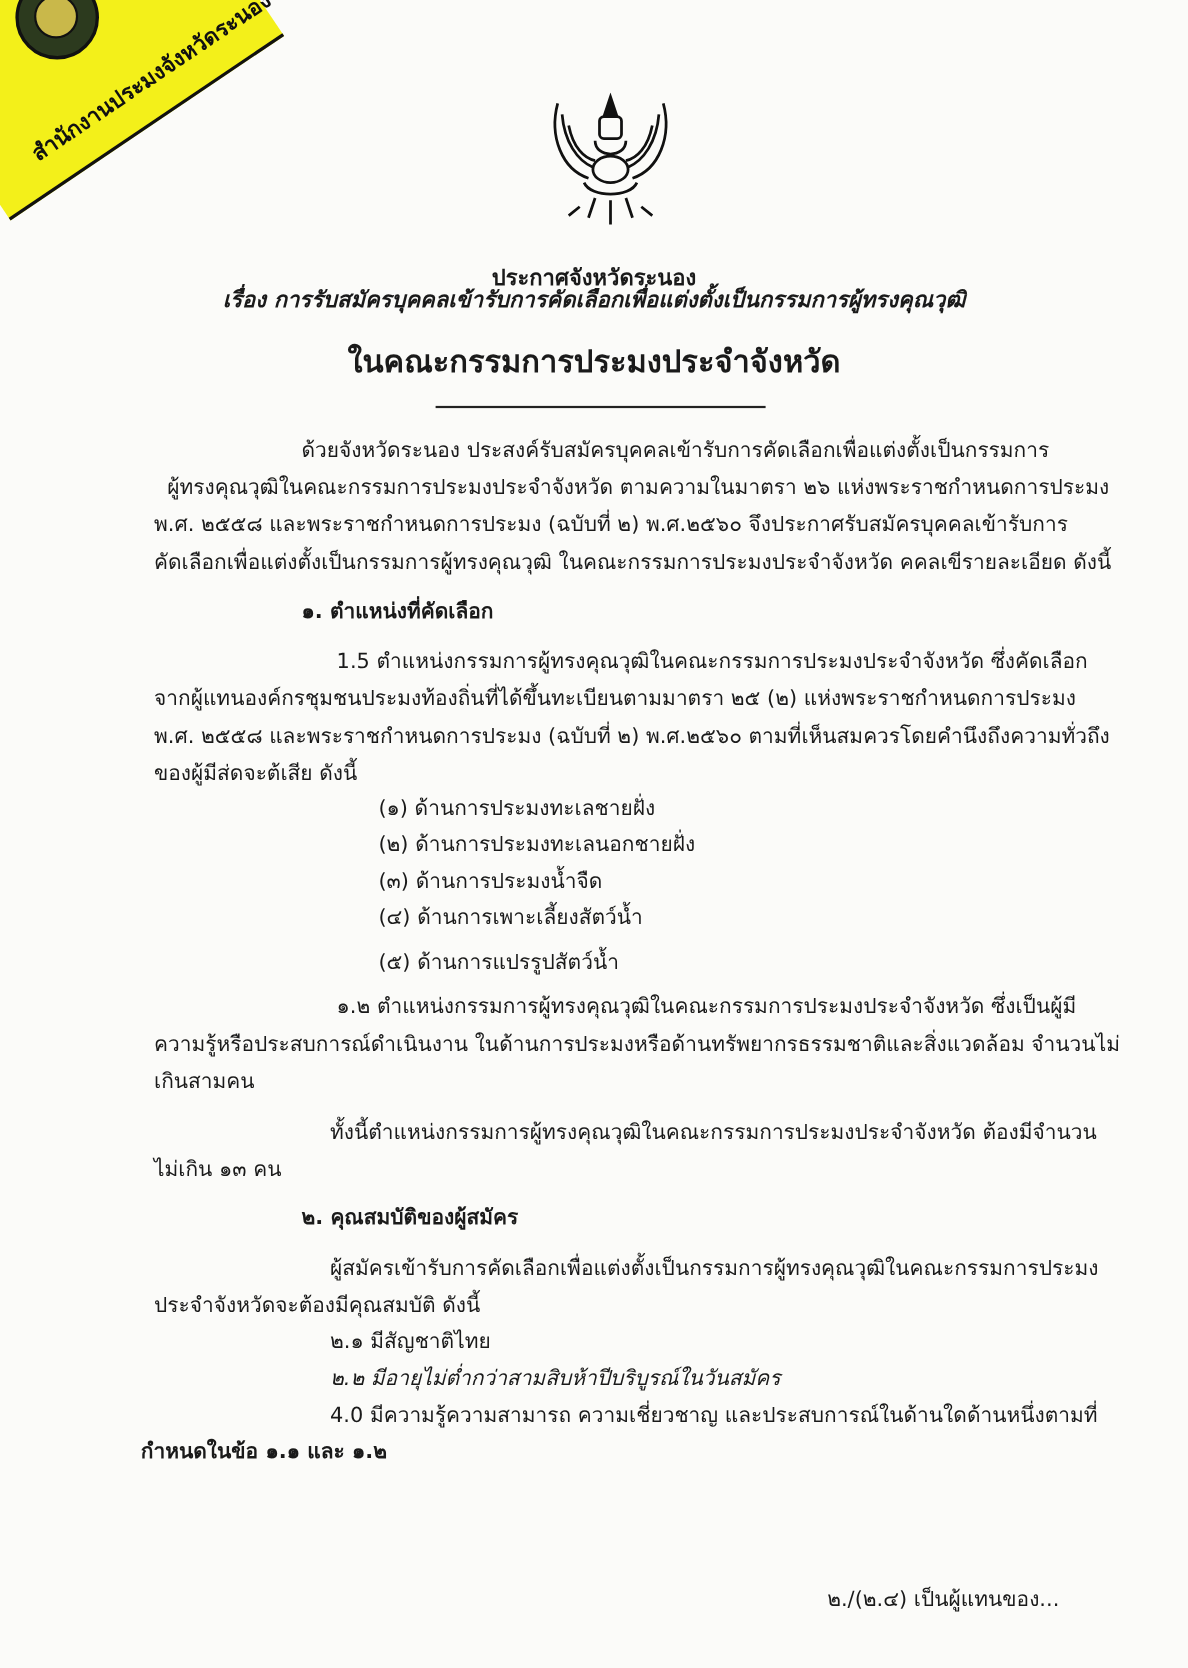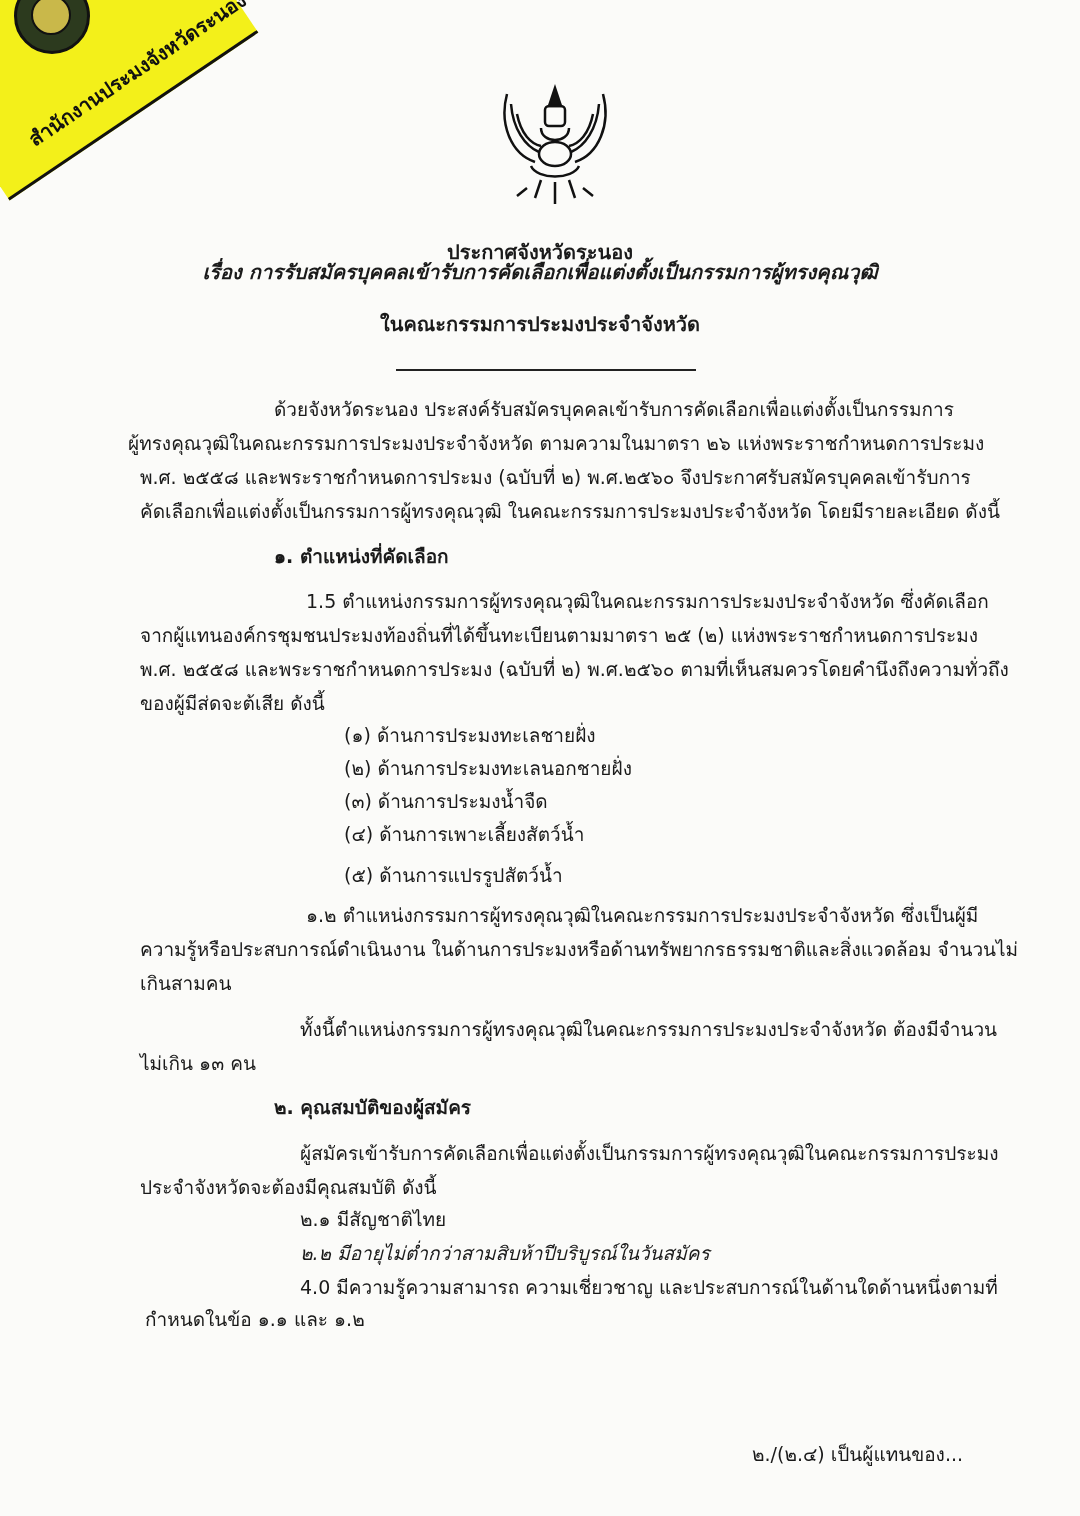--- a/index.html
+++ b/index.html
@@ -55,27 +55,27 @@
     <path d="M44 44 C44 60, 72 60, 72 44"></path>
     <ellipse cx="58" cy="70" rx="16" ry="12"></ellipse>
     <path d="M34 82 C40 96, 76 96, 82 82"></path>
     <path d="M44 96 L38 114 M58 98 L58 120 M72 96 L78 114"></path>
     <path d="M30 104 L20 112 M86 104 L96 112"></path>
   </g>
 </svg>
 
 <div class="line center bold" style="top:240px; font-size:20px;">ประกาศจังหวัดระนอง</div>
 <div class="line center bold" style="top:260px; font-size:20px;font-style:italic;">เรื่อง  การรับสมัครบุคคลเข้ารับการคัดเลือกเพื่อแต่งตั้งเป็นกรรมการผู้ทรงคุณวุฒิ</div>
-<div class="line center bold" style="top:312px; font-size:20px;">ในคณะกรรมการประมงประจำจังหวัด</div>
+<div class="line center bold" style="top:312px; font-size:28px;">ในคณะกรรมการประมงประจำจังหวัด</div>
 <div class="rule"></div>
 
 <div class="line" style="left:274px; top:398px;">ด้วยจังหวัดระนอง  ประสงค์รับสมัครบุคคลเข้ารับการคัดเลือกเพื่อแต่งตั้งเป็นกรรมการ</div>
-<div class="line" style="left:128px; top:432px;text-align:center;">ผู้ทรงคุณวุฒิในคณะกรรมการประมงประจำจังหวัด ตามความในมาตรา ๒๖ แห่งพระราชกำหนดการประมง</div>
+<div class="line" style="left:152px; top:432px;text-align:center;">ผู้ทรงคุณวุฒิในคณะกรรมการประมงประจำจังหวัด ตามความในมาตรา ๒๖ แห่งพระราชกำหนดการประมง</div>
 <div class="line" style="left:140px; top:466px;">พ.ศ. ๒๕๕๘ และพระราชกำหนดการประมง (ฉบับที่ ๒) พ.ศ.๒๕๖๐ จึงประกาศรับสมัครบุคคลเข้ารับการ</div>
-<div class="line" style="left:140px; top:500px;">คัดเลือกเพื่อแต่งตั้งเป็นกรรมการผู้ทรงคุณวุฒิ ในคณะกรรมการประมงประจำจังหวัด โดยมีรายละเอียด ดังนี้</div>
+<div class="line" style="left:140px; top:500px;">คัดเลือกเพื่อแต่งตั้งเป็นกรรมการผู้ทรงคุณวุฒิ ในคณะกรรมการประมงประจำจังหวัด คคลเขีรายละเอียด ดังนี้</div>
 
 <div class="line bold" style="left:274px; top:545px;">๑. ตำแหน่งที่คัดเลือก</div>
 <div class="line" style="left:306px; top:590px;">1.5 ตำแหน่งกรรมการผู้ทรงคุณวุฒิในคณะกรรมการประมงประจำจังหวัด ซึ่งคัดเลือก</div>
 <div class="line" style="left:140px; top:624px;">จากผู้แทนองค์กรชุมชนประมงท้องถิ่นที่ได้ขึ้นทะเบียนตามมาตรา ๒๕ (๒) แห่งพระราชกำหนดการประมง</div>
 <div class="line" style="left:140px; top:658px;">พ.ศ. ๒๕๕๘ และพระราชกำหนดการประมง (ฉบับที่ ๒) พ.ศ.๒๕๖๐ ตามที่เห็นสมควรโดยคำนึงถึงความทั่วถึง</div>
 <div class="line" style="left:140px; top:692px;">ของผู้มีส่ดจะต้เสีย ดังนี้</div>
 
 <div class="line" style="left:344px; top:724px;">(๑) ด้านการประมงทะเลชายฝั่ง</div>
 <div class="line" style="left:344px; top:757px;">(๒) ด้านการประมงทะเลนอกชายฝั่ง</div>
 <div class="line" style="left:344px; top:790px;">(๓) ด้านการประมงน้ำจืด</div>
@@ -88,15 +88,15 @@
 
 <div class="line" style="left:300px; top:1018px;">ทั้งนี้ตำแหน่งกรรมการผู้ทรงคุณวุฒิในคณะกรรมการประมงประจำจังหวัด ต้องมีจำนวน</div>
 <div class="line" style="left:140px; top:1052px;">ไม่เกิน ๑๓ คน</div>
 
 <div class="line bold" style="left:274px; top:1096px;">๒. คุณสมบัติของผู้สมัคร</div>
 <div class="line" style="left:300px; top:1142px;">ผู้สมัครเข้ารับการคัดเลือกเพื่อแต่งตั้งเป็นกรรมการผู้ทรงคุณวุฒิในคณะกรรมการประมง</div>
 <div class="line" style="left:140px; top:1176px;">ประจำจังหวัดจะต้องมีคุณสมบัติ ดังนี้</div>
 <div class="line" style="left:300px; top:1208px;">๒.๑ มีสัญชาติไทย</div>
 <div class="line" style="left:300px; top:1242px;font-style:italic;">๒.๒ มีอายุไม่ต่ำกว่าสามสิบห้าปีบริบูรณ์ในวันสมัคร</div>
 <div class="line" style="left:300px; top:1276px;">4.0 มีความรู้ความสามารถ ความเชี่ยวชาญ และประสบการณ์ในด้านใดด้านหนึ่งตามที่</div>
-<div class="line" style="left:145px; top:1308px;">กำหนดในข้อ ๑.๑ และ ๑.๒</div>
+<div class="line" style="left:128px; top:1308px;font-weight:bold;">กำหนดในข้อ ๑.๑ และ ๑.๒</div>
 
 <div class="line" style="left:752px; top:1443px;">๒./(๒.๔) เป็นผู้แทนของ...</div>
 
 </body></html>

